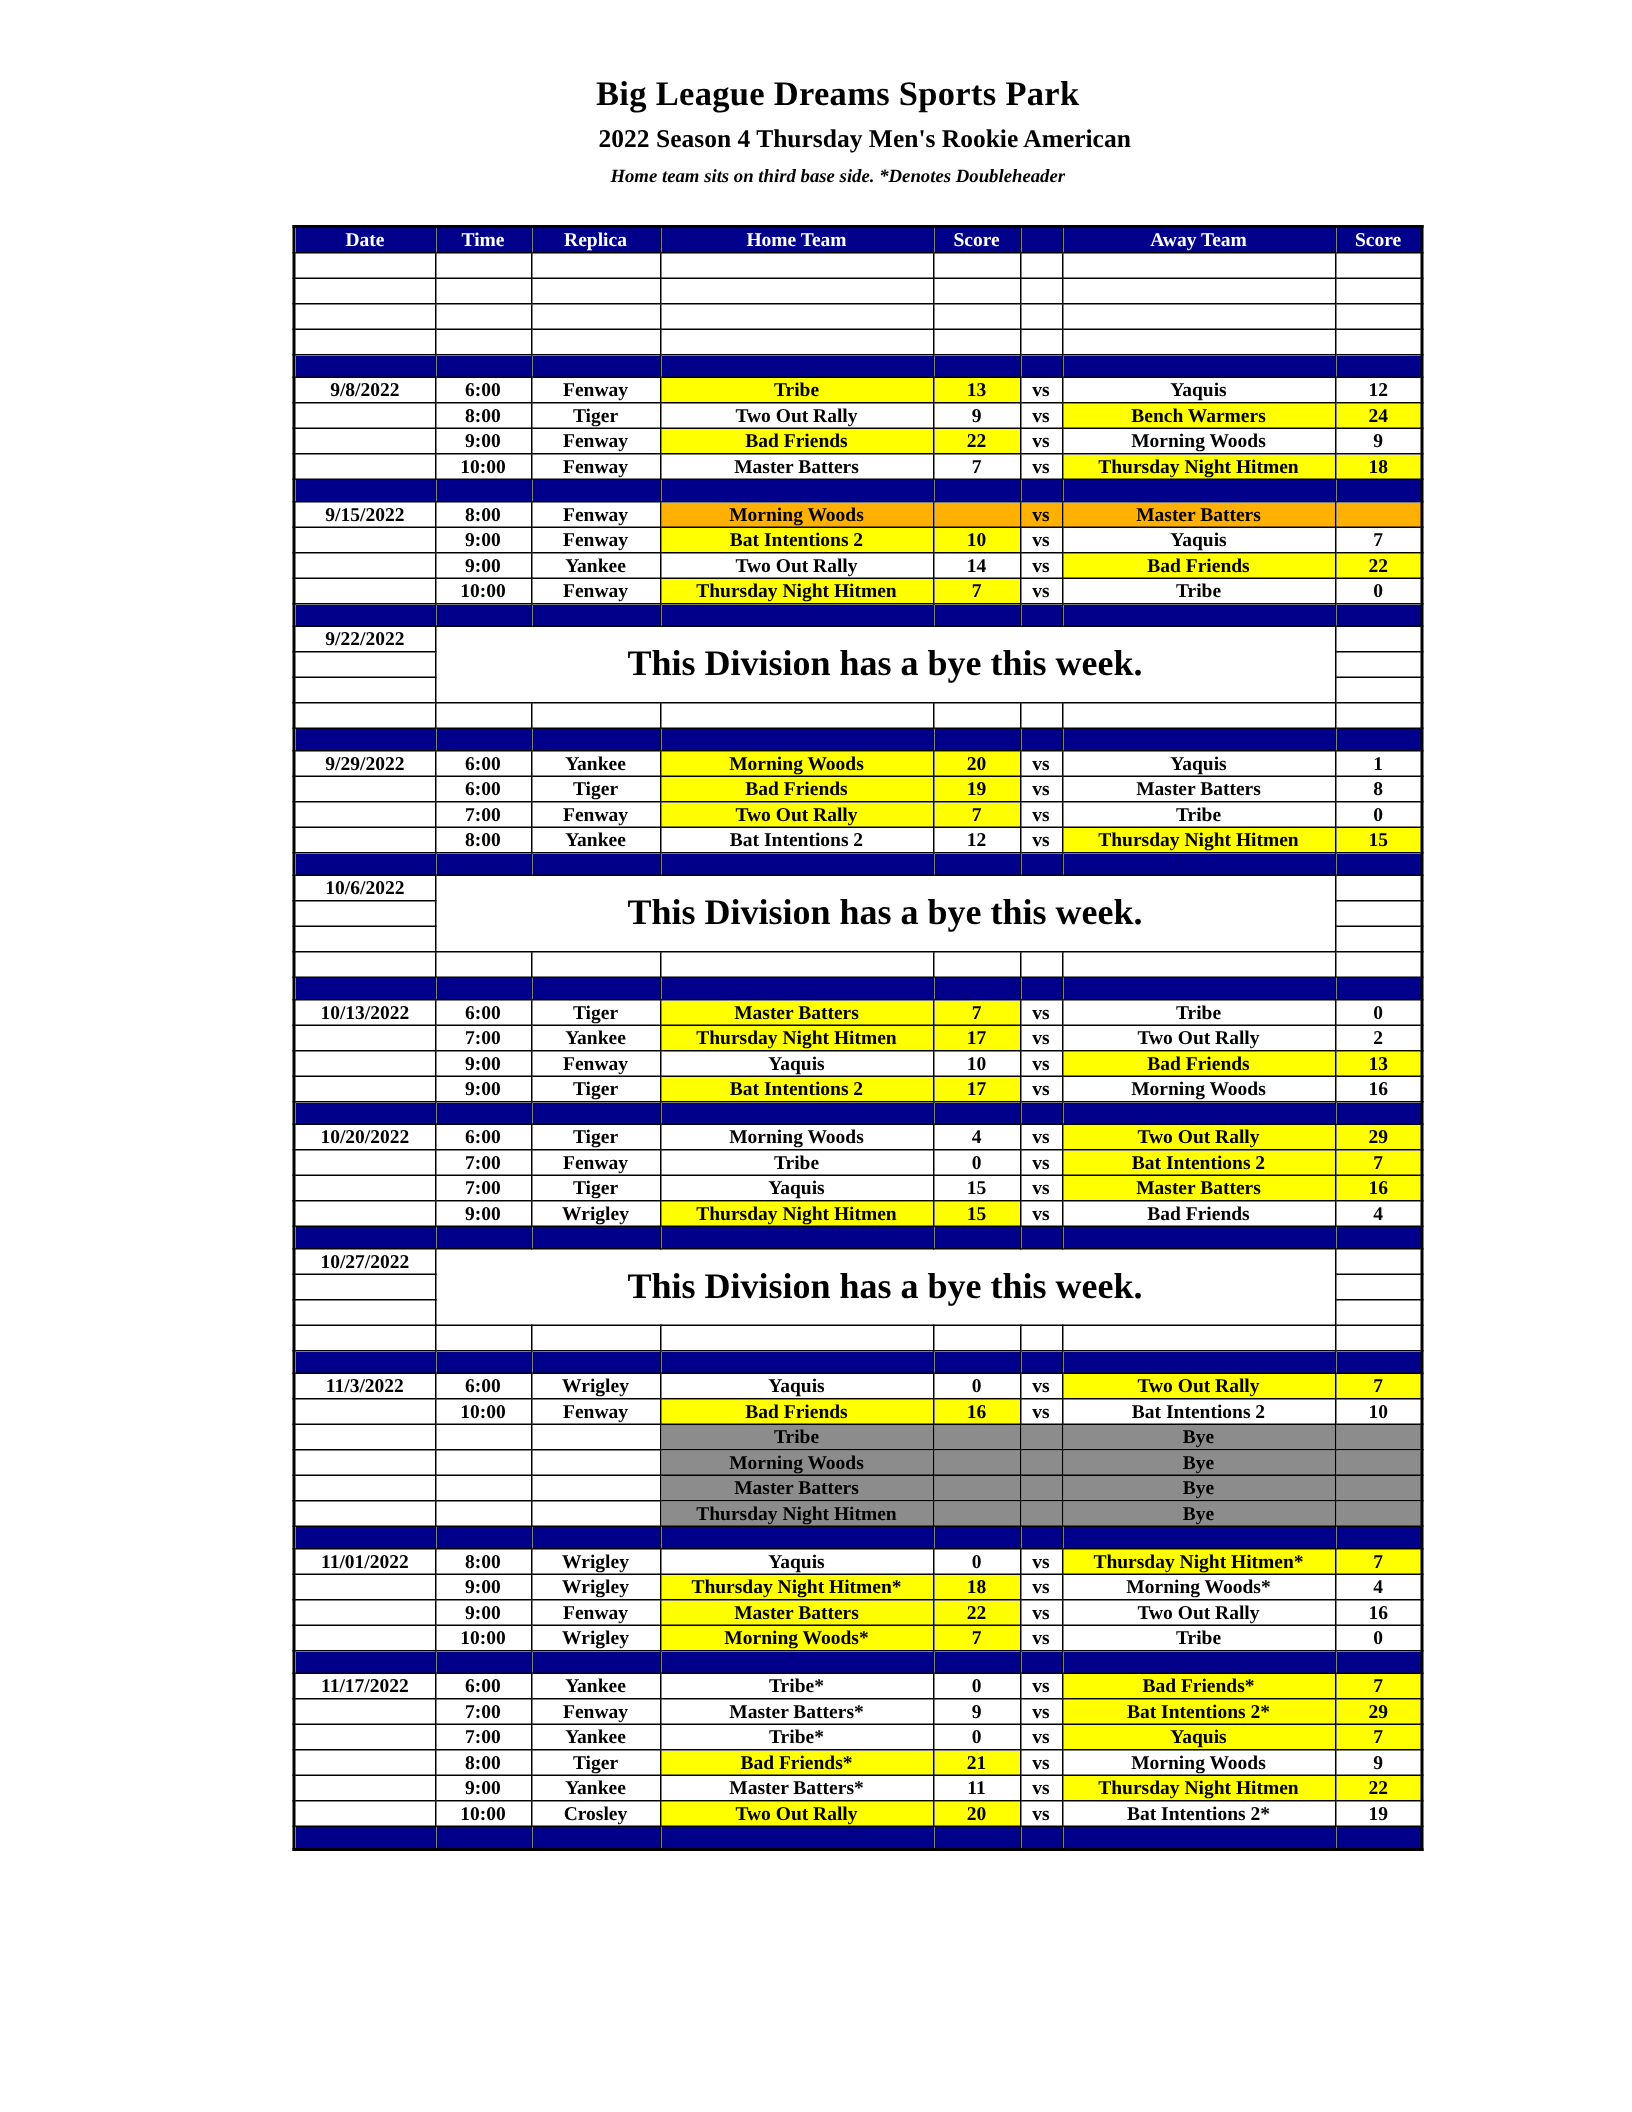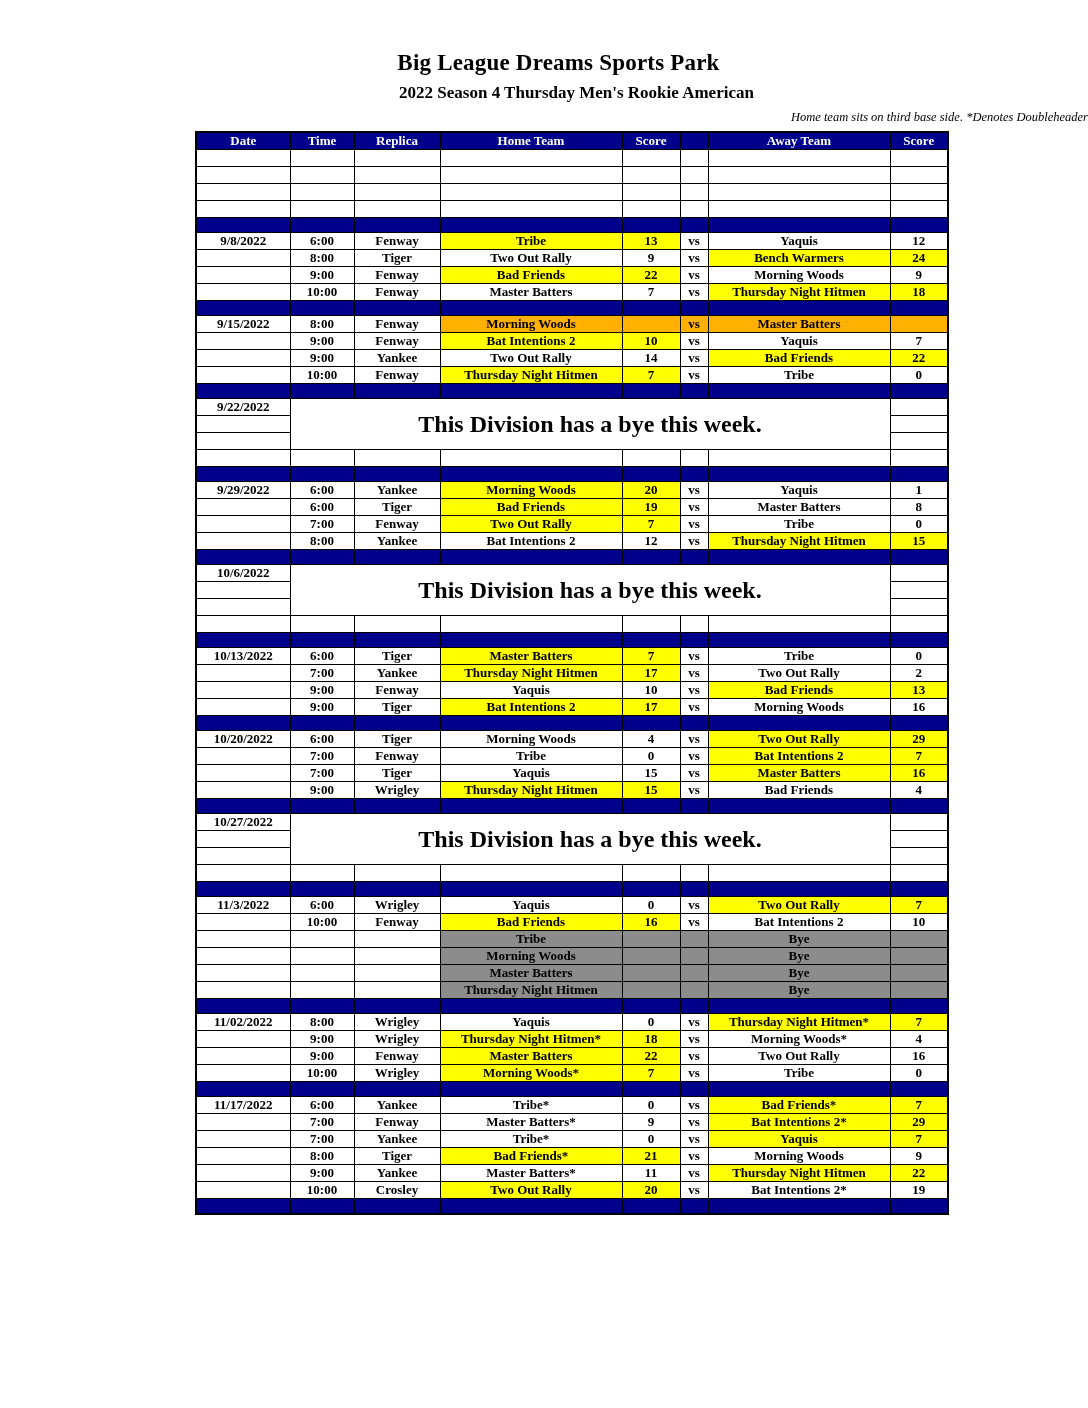--- a/index.html
+++ b/index.html
@@ -4,22 +4,22 @@
 <style>
   * { margin:0; padding:0; box-sizing:border-box; }
   body {
     width:1088px; height:1408px; background:#fff;
     font-family:"Liberation Serif","DejaVu Serif",serif;
     color:#000;
   }
   .page { padding-top:50px;padding-left:29px; }
   .title { text-align:center; font-size:23px; font-weight:bold; letter-spacing:.2px; }
   .subtitle { text-align:center; font-size:17px; font-weight:bold; margin-top:7px;margin-left:36px; }
-  .note { text-align:right; font-size:12.5px; font-weight:normal; font-style:italic; margin-top:7px; }
-  .table-wrap { width:672px; margin:6px 0 0 166px; }
+  .note { text-align:center; font-size:12.5px; font-weight:bold; font-style:italic; margin-top:7px; }
+  .table-wrap { width:672px; margin:25px 0 0 166px; }
   table { border-collapse:collapse; table-layout:fixed; width:752px; border:2px solid #000; }
   col.c-date{width:94px} col.c-time{width:64px} col.c-replica{width:86px}
   col.c-home{width:182px} col.c-score{width:58px} col.c-vs{width:28px}
   col.c-away{width:182px} col.c-score2{width:58px}
   th, td {
     border:1px solid #000; height:17px; padding:0 2px;
     font-size:13px; font-weight:bold; text-align:center;
     overflow:hidden; white-space:nowrap; vertical-align:middle;
   }
   th { background:#00008a; color:#fff; }
@@ -525,21 +525,21 @@
             <td></td>
             <td></td>
             <td></td>
             <td></td>
             <td></td>
             <td></td>
             <td></td>
             <td></td>
           </tr>
           <tr>
-            <td>11/02/2022</td>
+            <td>11/01/2022</td>
             <td>8:00</td>
             <td>Wrigley</td>
             <td>Yaquis</td>
             <td>0</td>
             <td class="vs">vs</td>
             <td class="hl">Thursday Night Hitmen*</td>
             <td class="hl">7</td>
           </tr>
           <tr>
             <td></td>

